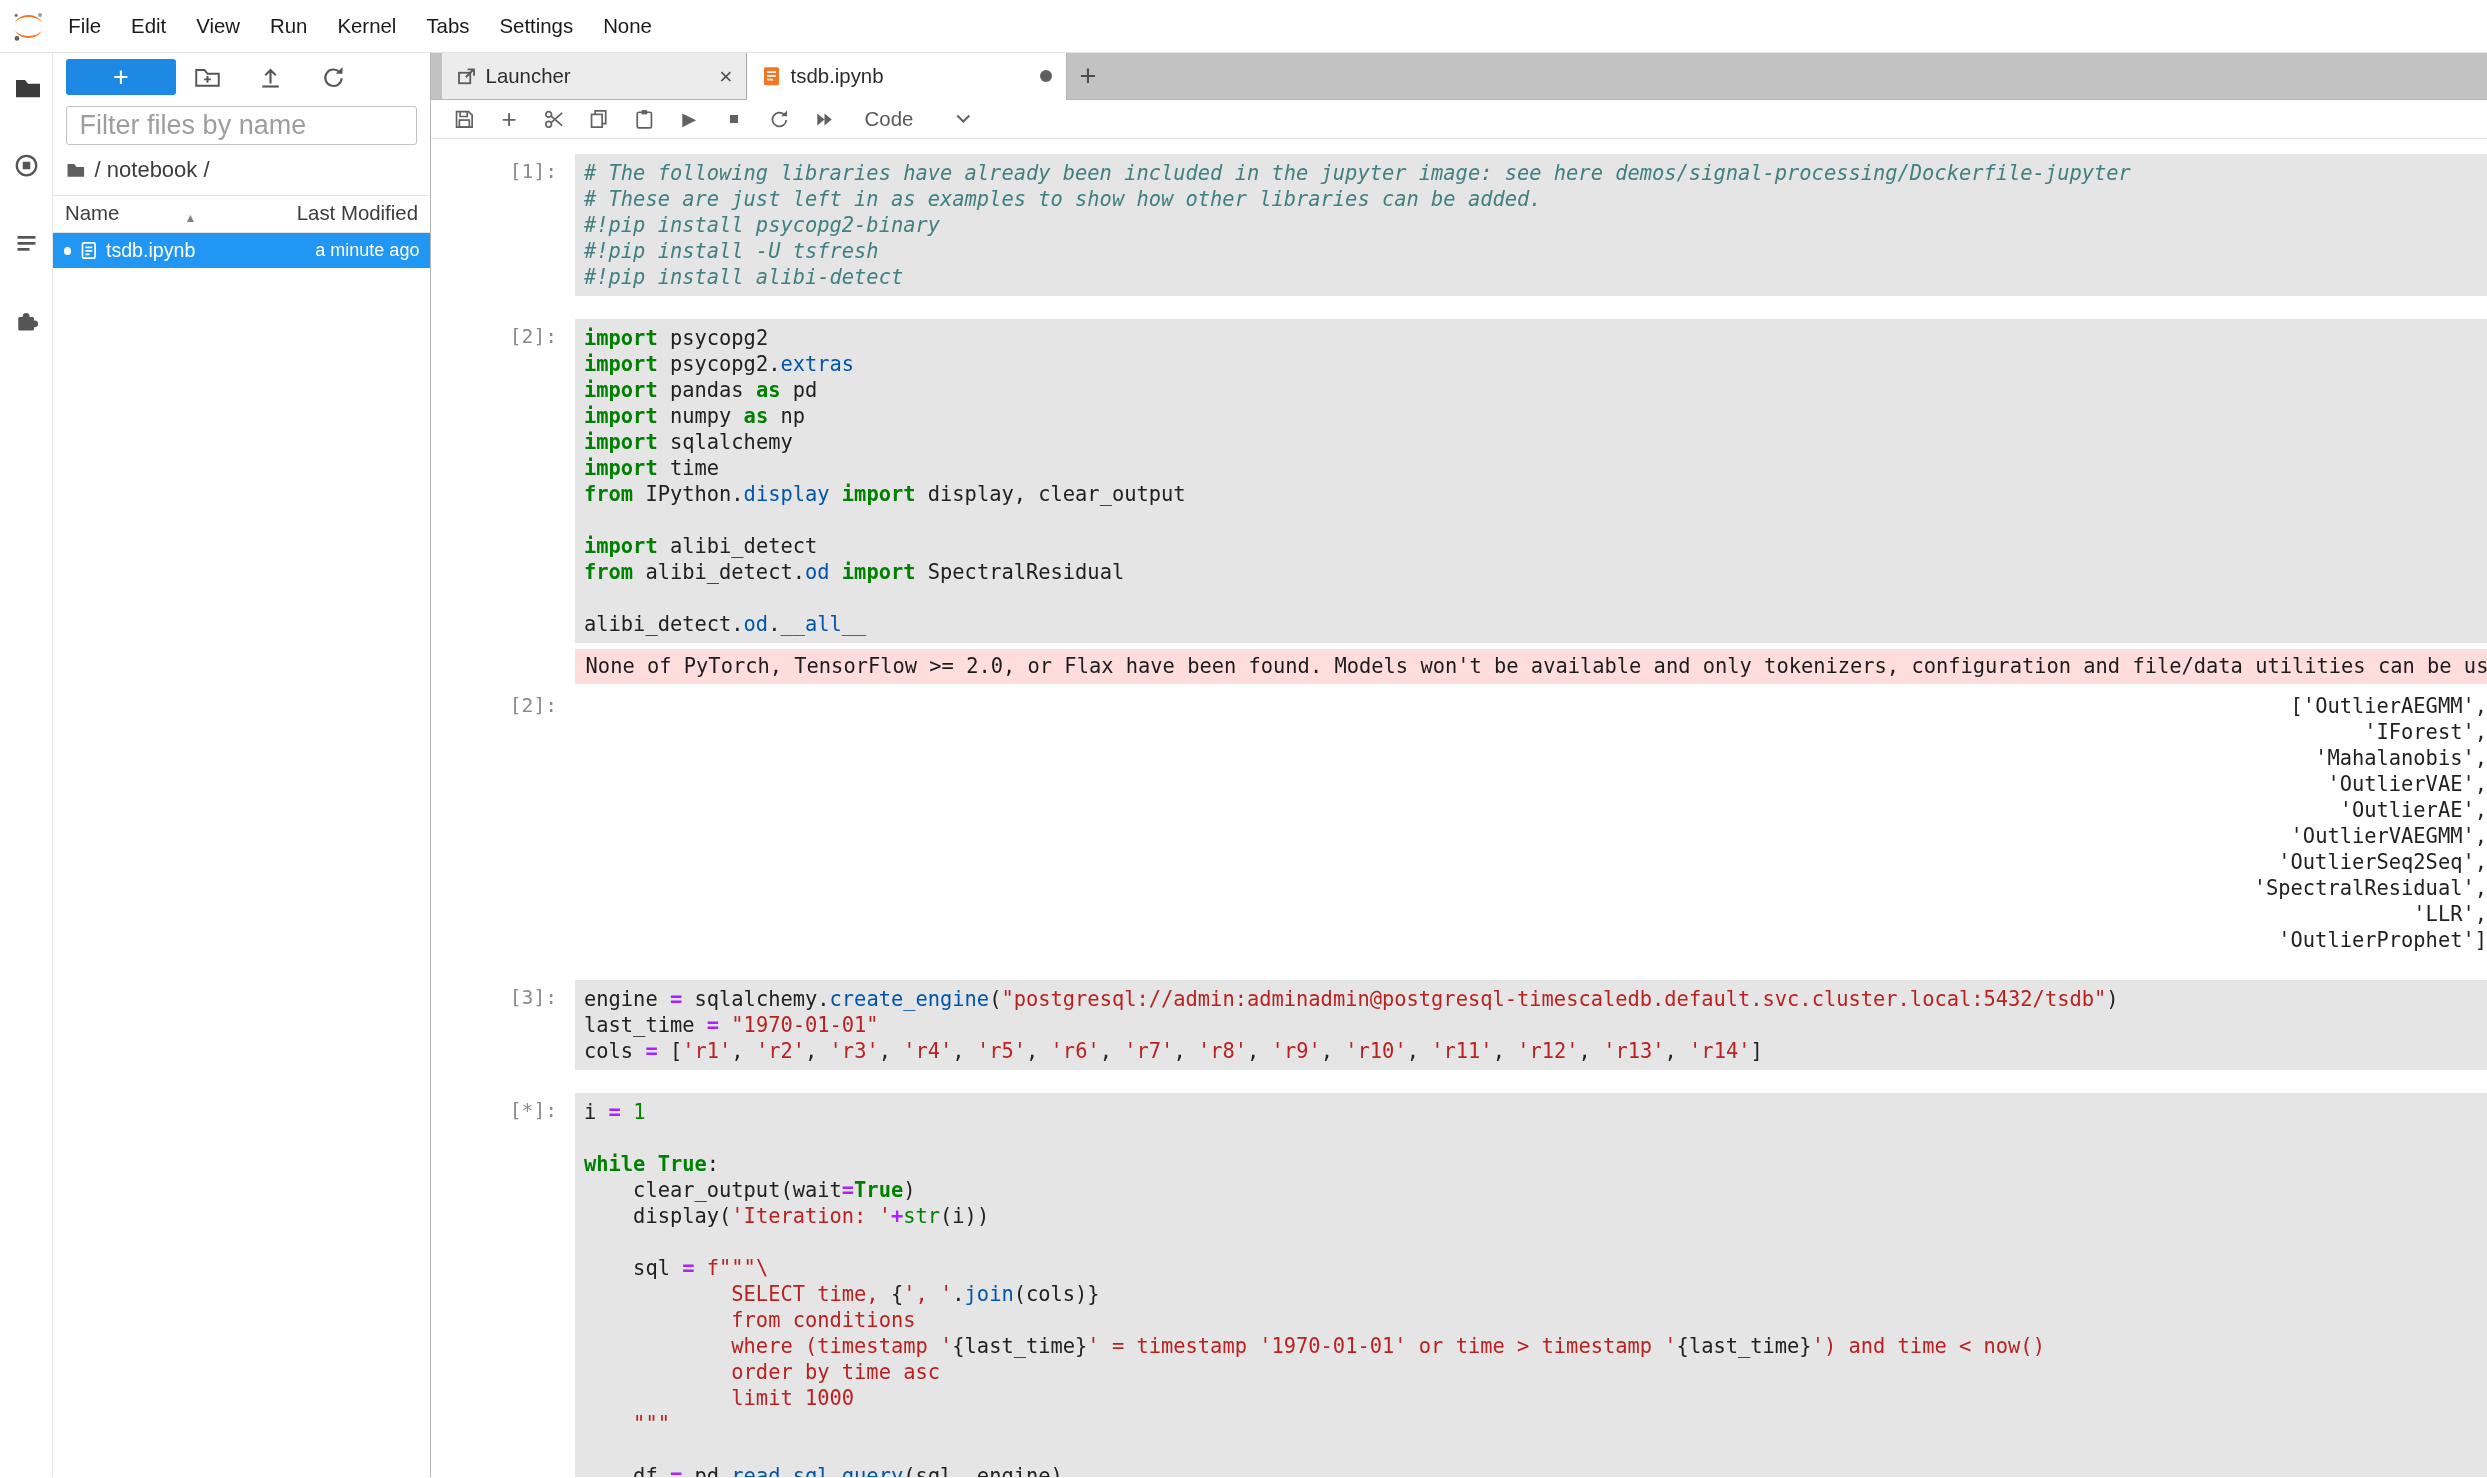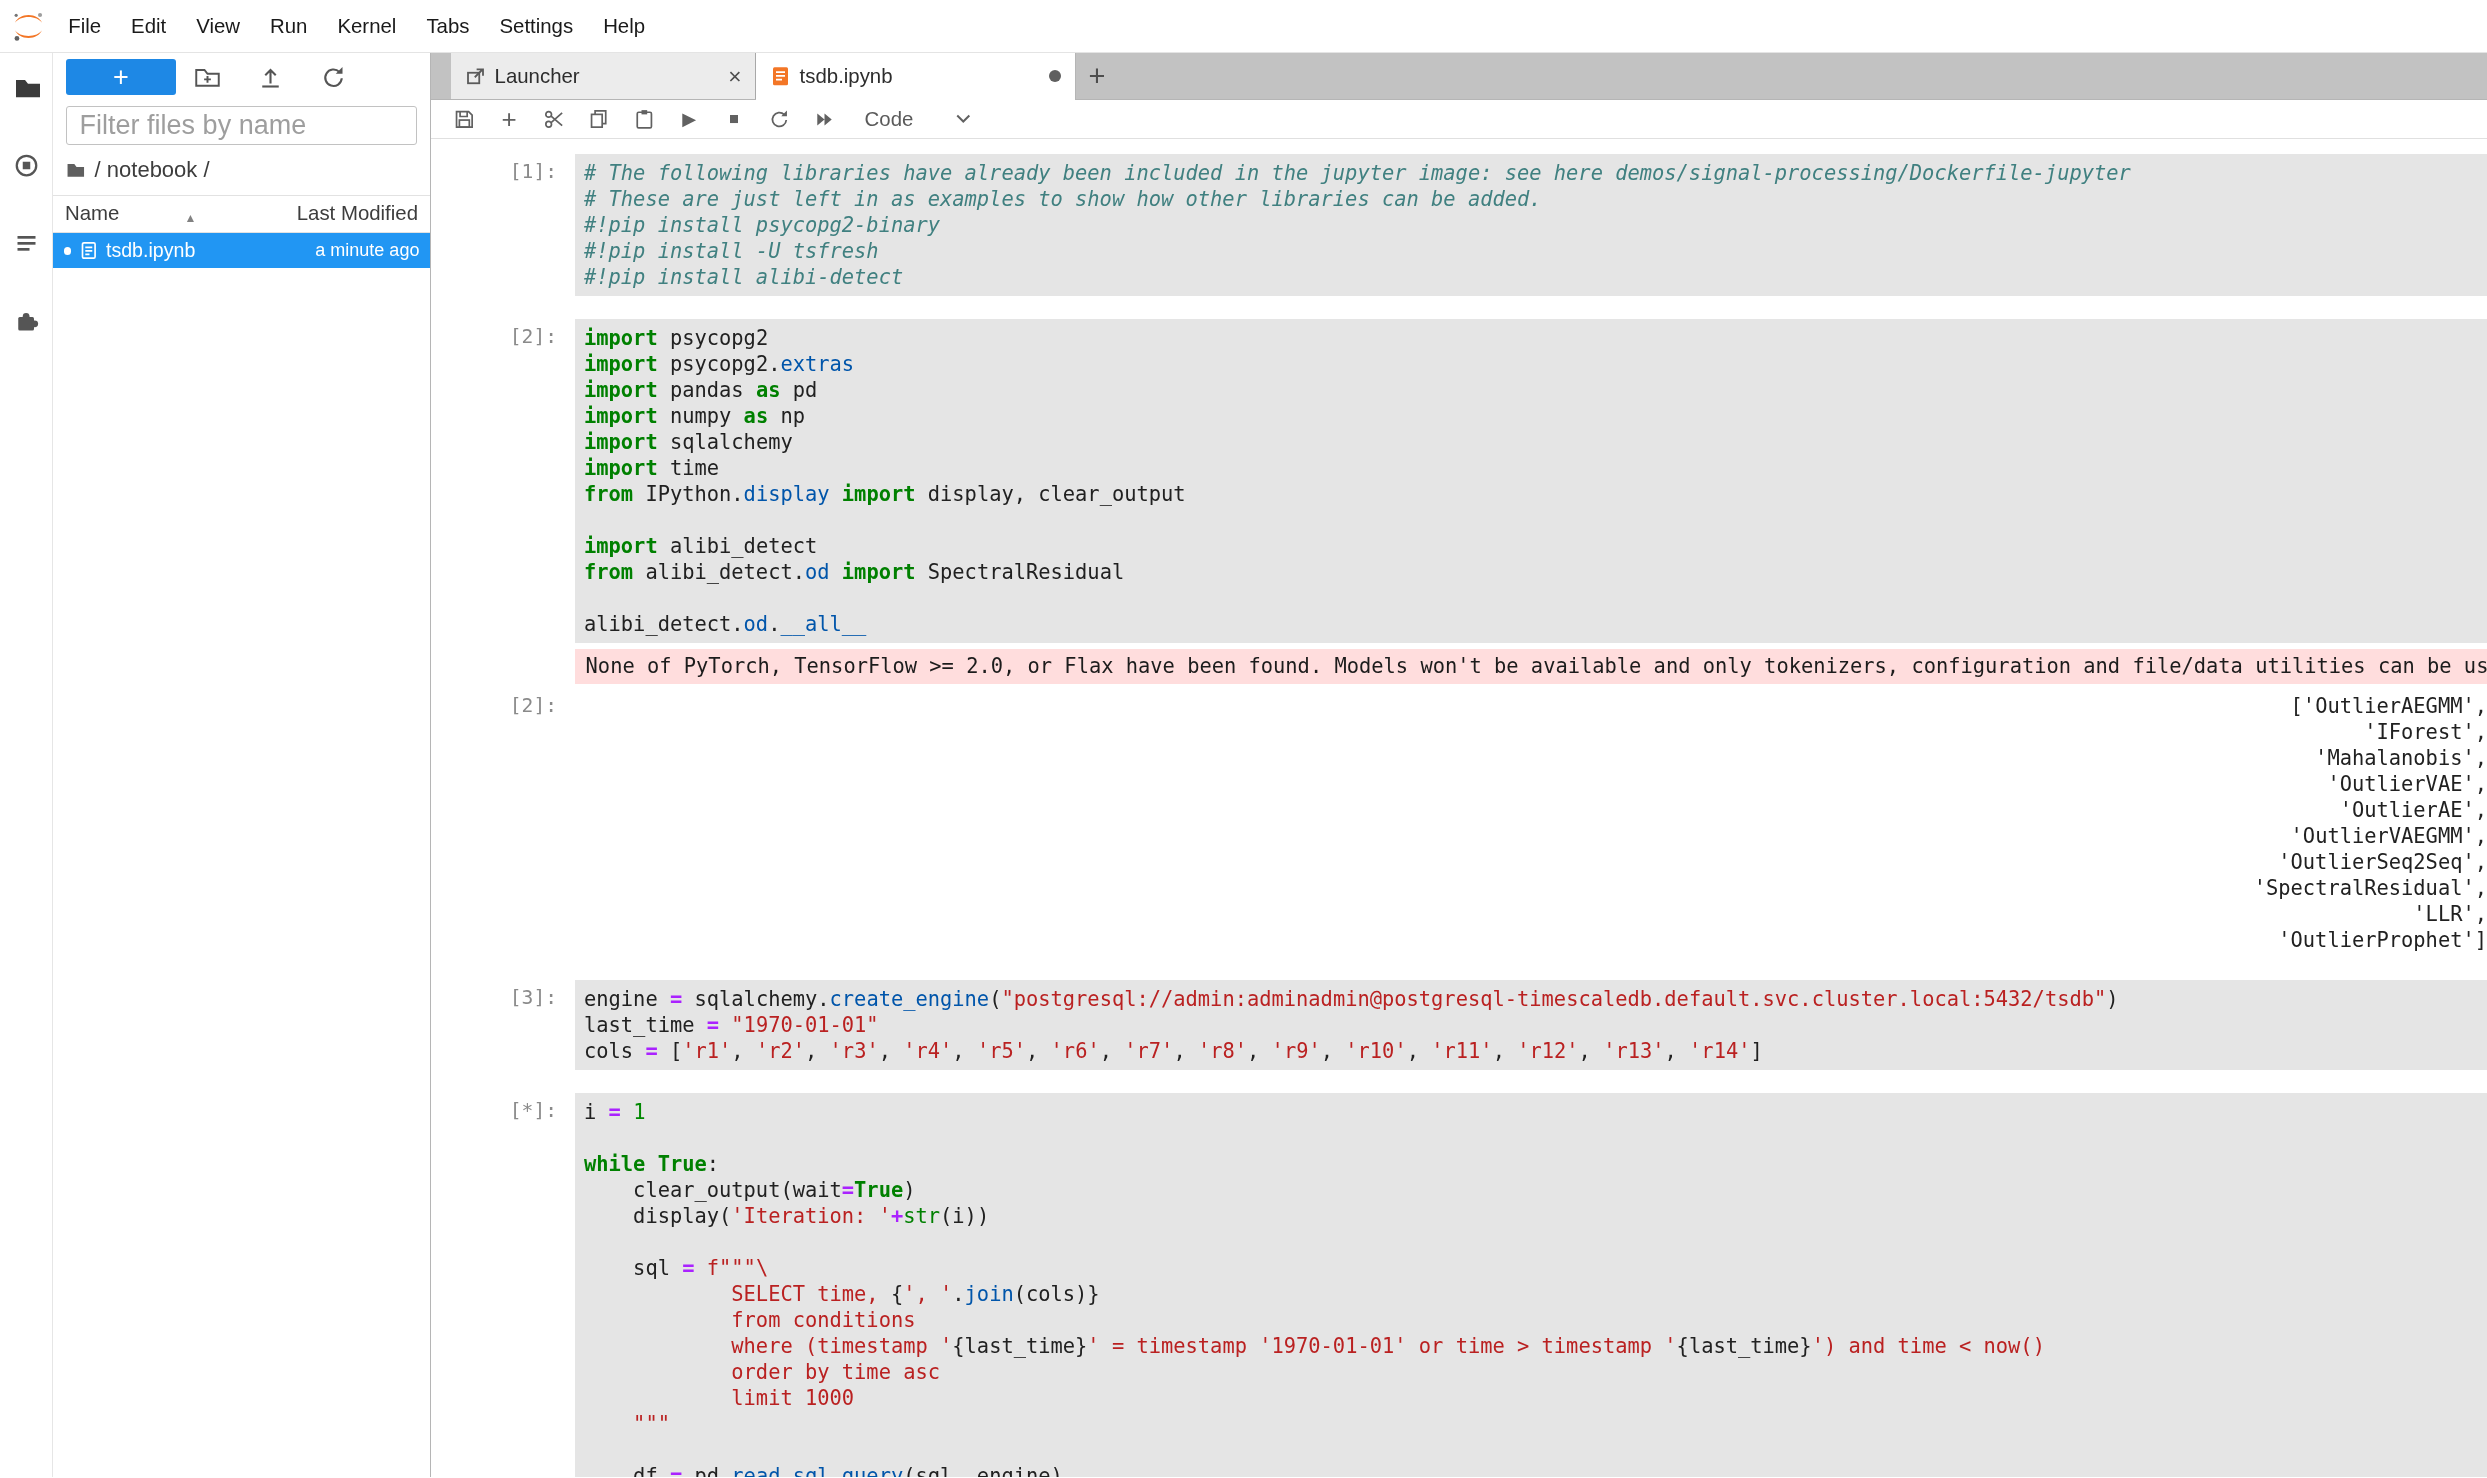--- a/index.html
+++ b/index.html
@@ -39,21 +39,21 @@
   .fb-head .mod { margin-left:auto; }
   .fb-row { height:35px; display:flex; align-items:center; padding:0 10.6px; }
   .fb-row.selected { background:#2196f3; color:#fff; }
   .opendot { width:7.6px; height:7.6px; border-radius:50%; background:#fff; margin-right:7.6px; flex:none; }
   .fname { margin-left:7.6px; font-size:19.6px; }
   .fmod { margin-left:auto; font-size:18px; }
 
   
   .main { flex:1; display:flex; flex-direction:column; min-width:0; background:#fff; }
   .tabbar { height:47px; flex:none; background:#c2c2c2; border-bottom:0.8px solid #b5b5b5;
-            display:flex; align-items:stretch; padding-left:20px; }
+            display:flex; align-items:stretch; padding-left:11px; }
   .tab { display:flex; align-items:center; padding:0 13.6px; font-size:20.4px; color:#2d2d2d; border-right:0.8px solid #a8a8a8; }
   .tab .tlabel { margin-left:9px; }
   .tab.launcher { width:305px; background:#ececec; }
   .tab.active { width:320px; background:#fff; margin-bottom:-0.8px; border-right:0.8px solid #b5b5b5; }
   .tab-close { margin-left:auto; font-size:22.7px; color:#4d4d4d; }
   .dirty-dot { margin-left:auto; width:12px; height:12px; border-radius:50%; background:#5f5f5f; }
   .newtab-btn { width:42px; display:flex; align-items:center; justify-content:center; font-size:29px; color:#4d4d4d; }
 
   
   .nbtoolbar { height:39px; flex:none; background:#fff; border-bottom:0.8px solid #e0e0e0;
@@ -99,21 +99,21 @@
     <circle cx="7.5" cy="37" r="3" fill="#616161"></circle>
     <circle cx="6.5" cy="8" r="2" fill="#757575"></circle>
   </svg>
   <div class="menu-item">File</div>
   <div class="menu-item">Edit</div>
   <div class="menu-item">View</div>
   <div class="menu-item">Run</div>
   <div class="menu-item">Kernel</div>
   <div class="menu-item">Tabs</div>
   <div class="menu-item">Settings</div>
-  <div class="menu-item">Help</div>
+  <div class="menu-item">None</div>
 </div>
 
 <div class="mainrow">
 
   <div class="iconstrip">
     <div class="strip-btn">
       <svg width="27" height="27" viewBox="0 0 36 36">
         <path d="M4 8h12l4 5h16v18H4z" fill="#3b3b3b"></path>
       </svg>
     </div>

